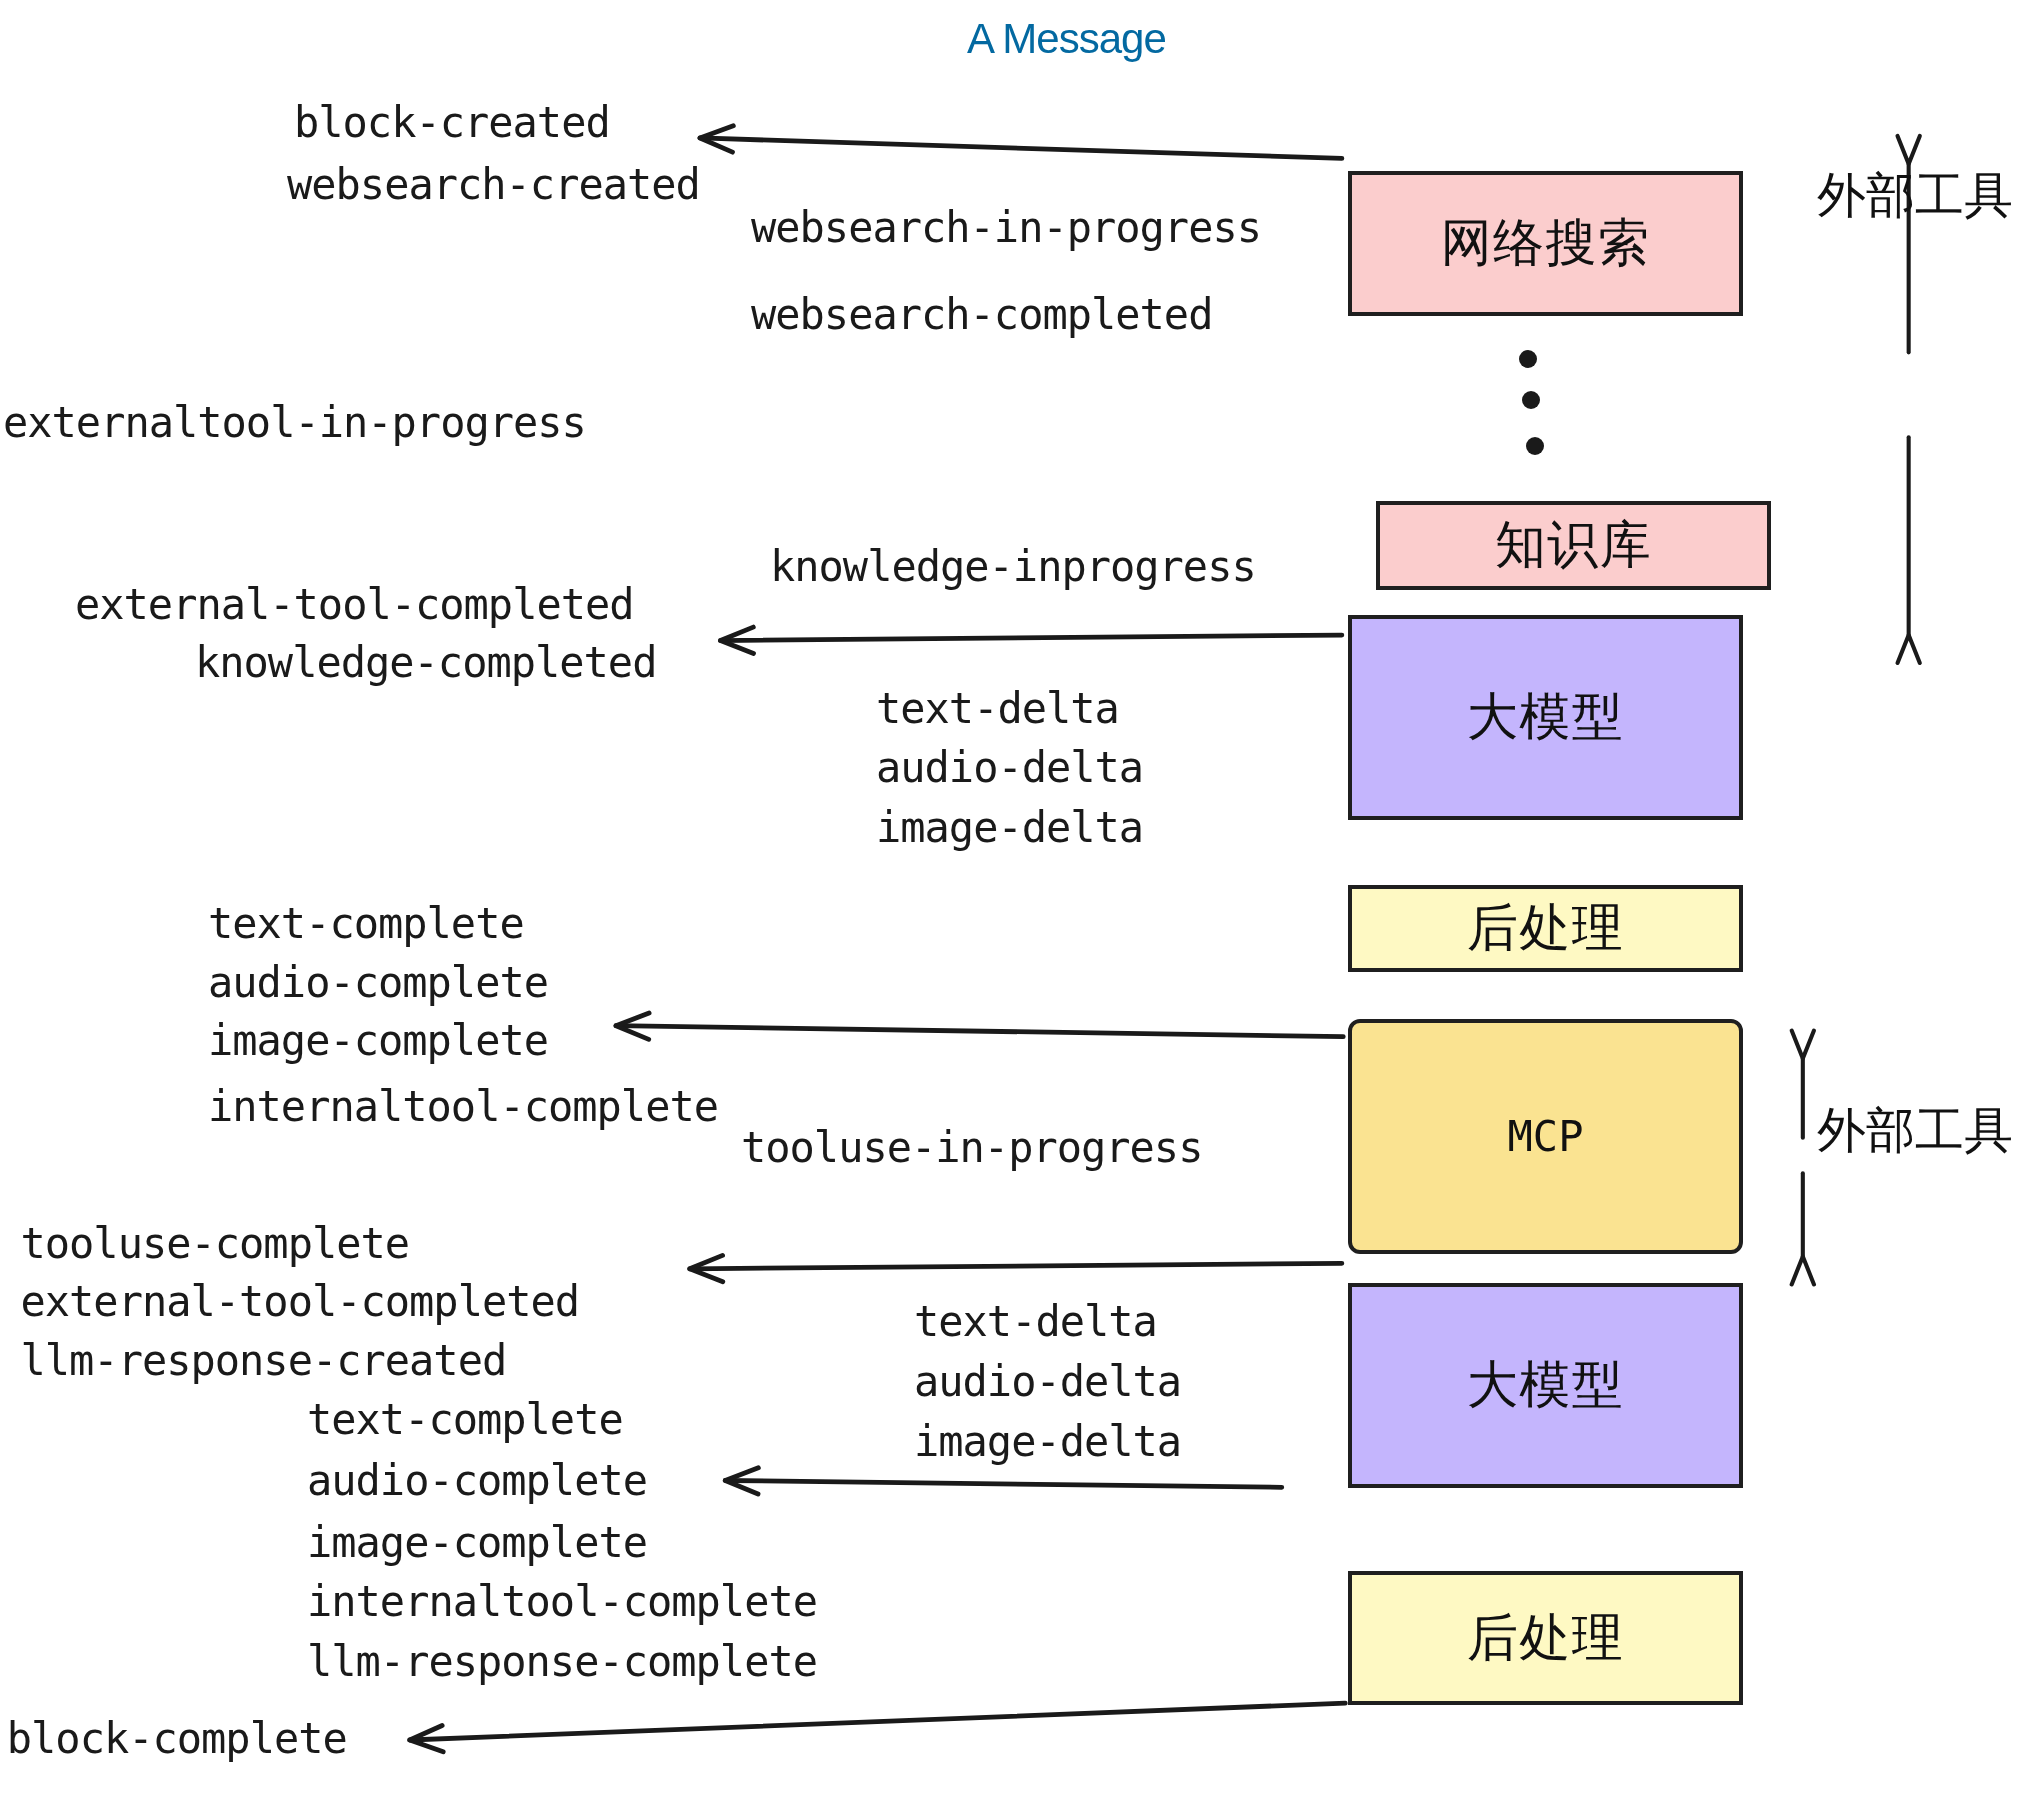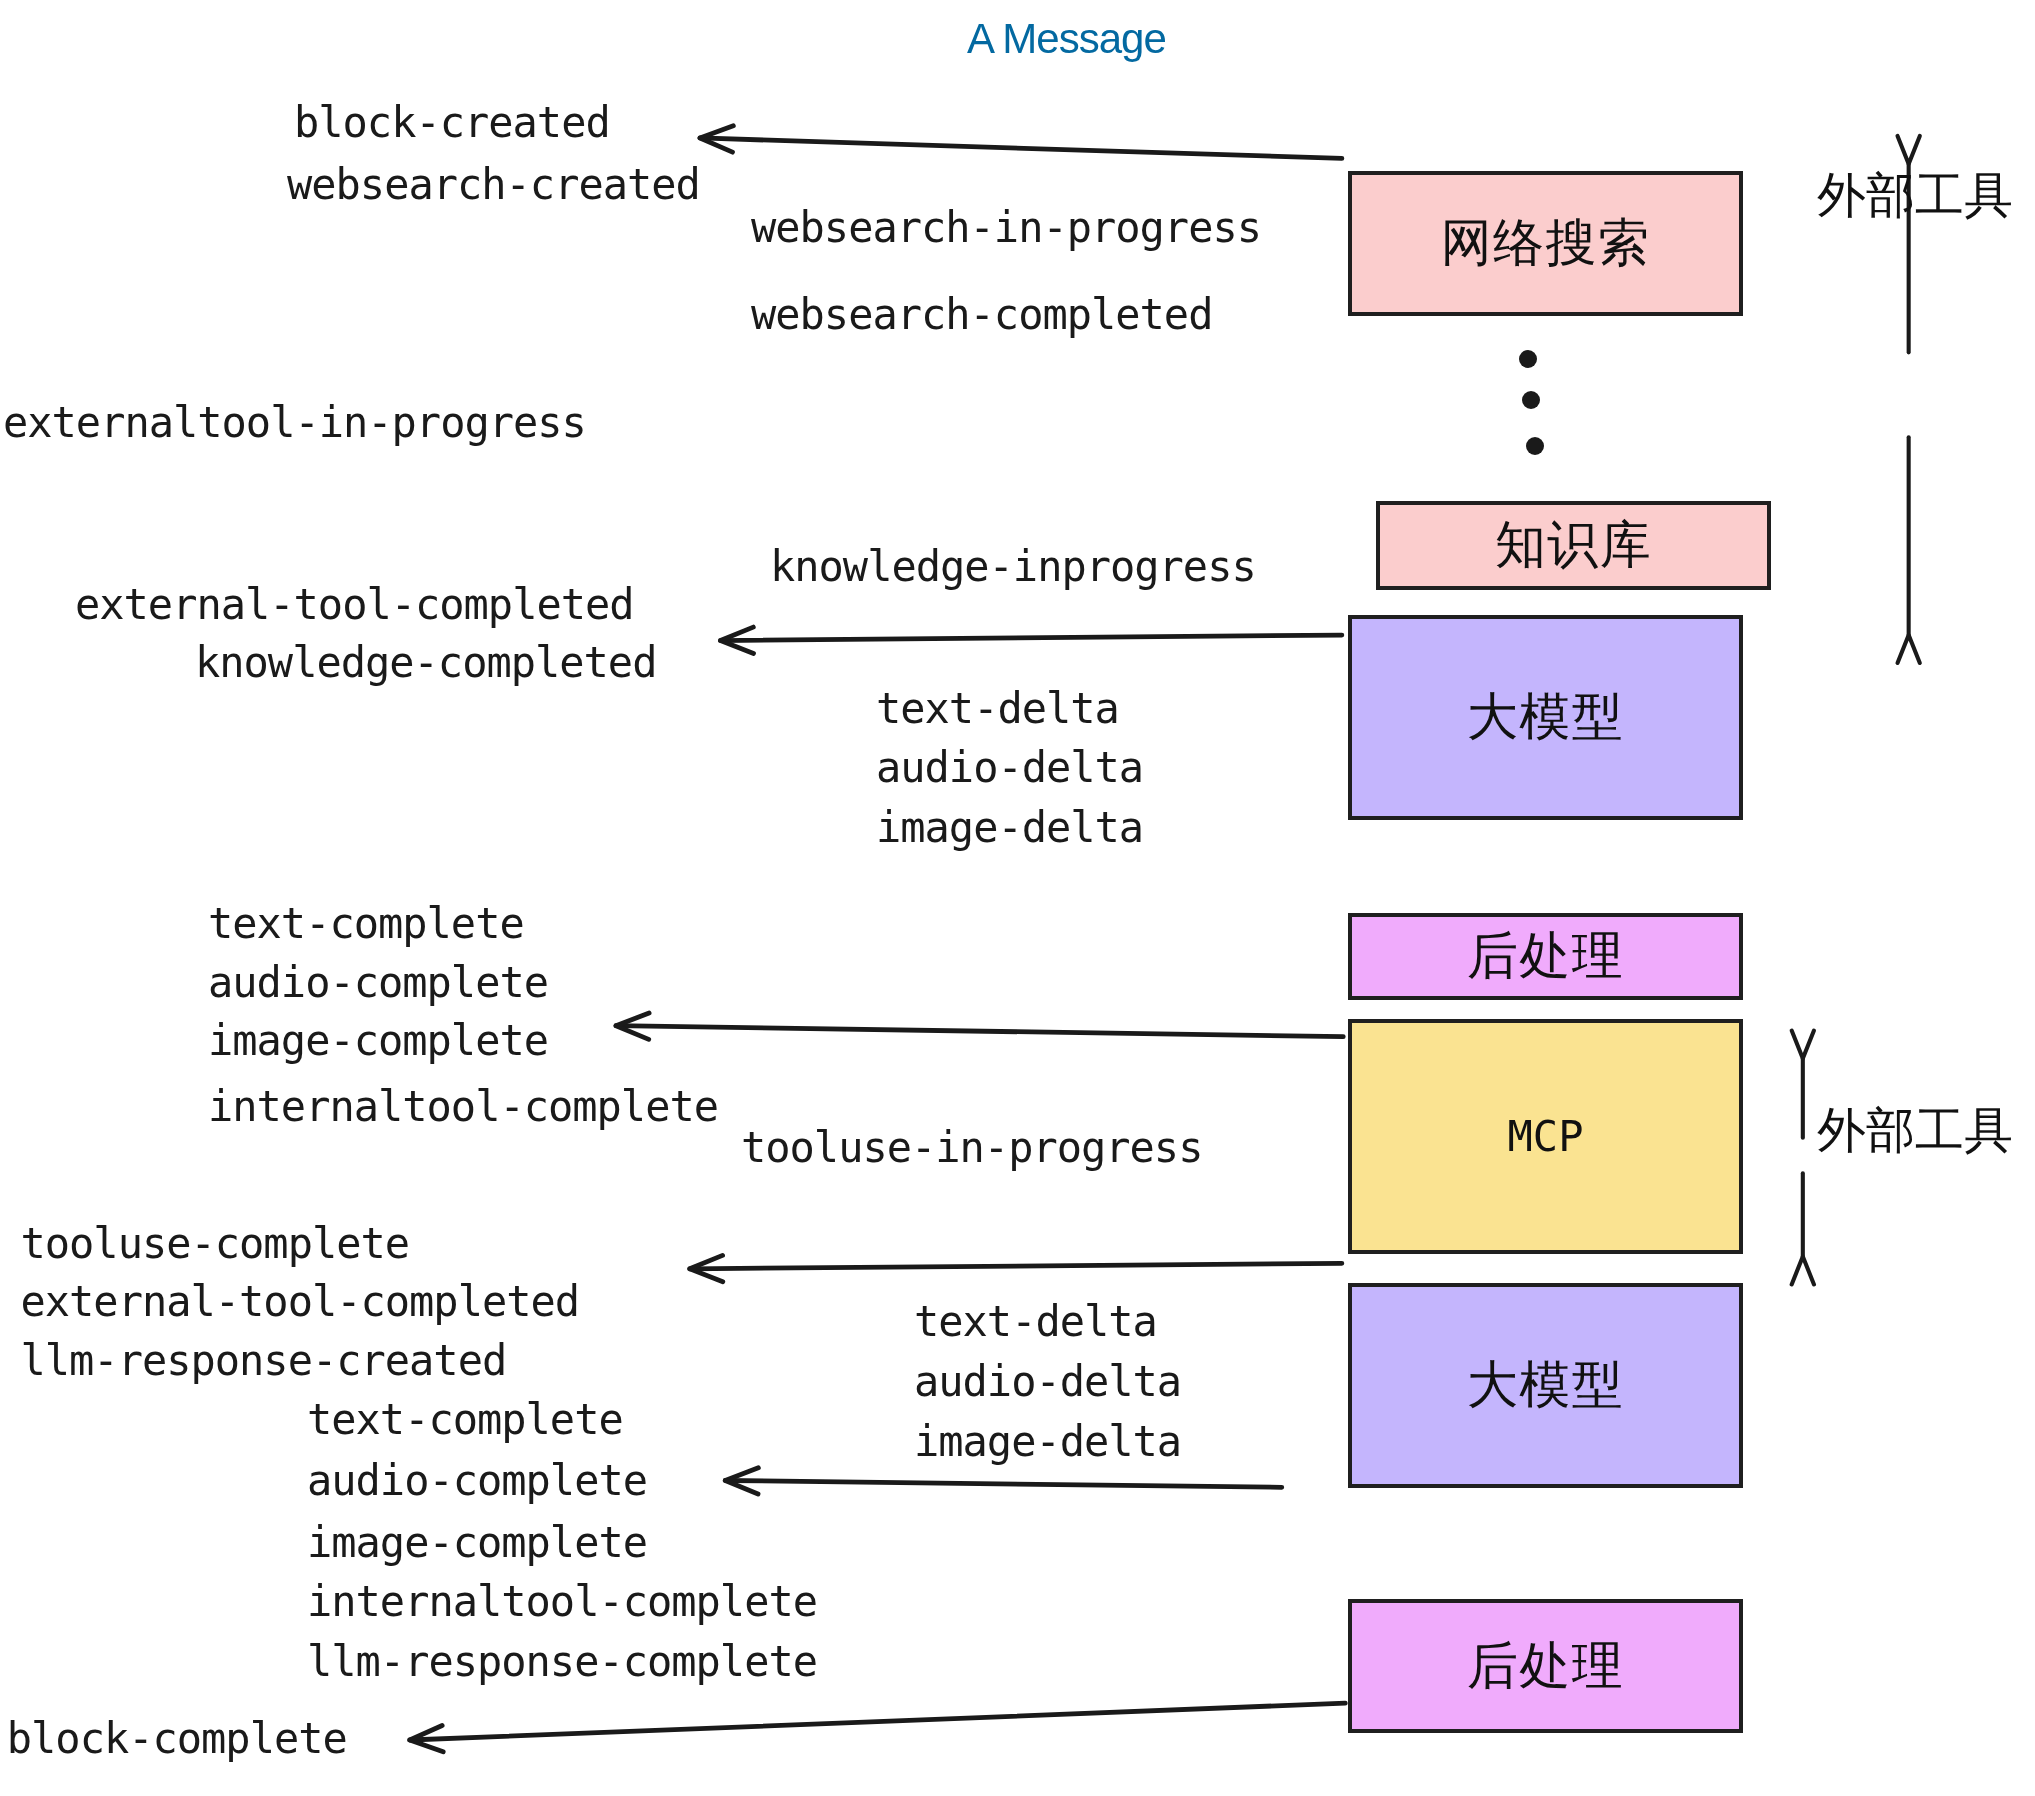--- a/index.html
+++ b/index.html
@@ -38,21 +38,21 @@
     justify-content:center;
     color:#111111;
     font-family:Liberation Serif, serif;
     font-size:51px;
     font-weight:400;
     letter-spacing:1.4px;
   }
   .node.pink{background:#fbcdcd;}
   .node.green{background:#c4b5fd;}
   .node.yellow{background:#fae391;}
-  .node.white{background:#f0abfc;margin-top:28px;}
+  .node.white{background:#fef9c3;}
   .node.mcp{
     font-family:"DejaVu Sans Mono","Liberation Mono",monospace;
     font-size:42px;
     letter-spacing:0;
   }
   .dot{
     position:absolute;
     width:18px;height:18px;
     border-radius:50%;
     background:#1a1a1a;
@@ -108,21 +108,21 @@
       </div>
       <div class="node pink" style="left: 1376px; top: 501px; width: 395px; height: 89px;">
         <span>知识库</span>
       </div>
       <div class="node green" style="left: 1348px; top: 615px; width: 395px; height: 205px;">
         <span>大模型</span>
       </div>
       <div class="node white" style="left: 1348px; top: 885px; width: 395px; height: 87px;">
         <span>后处理</span>
       </div>
-      <div class="node yellow mcp" style="left: 1348px; top: 1019px; width: 395px; height: 235px;">
+      <div class="node yellow mcp" style="left: 1348px; top: 1019px; width: 395px; height: 235px; border-radius: 12px;">
         <span>MCP</span>
       </div>
       <div class="node green" style="left: 1348px; top: 1283px; width: 395px; height: 205px;">
         <span>大模型</span>
       </div>
       <div class="node white" style="left: 1348px; top: 1571px; width: 395px; height: 134px;">
         <span>后处理</span>
       </div>
     </div>
   <div id="dots-layer">

